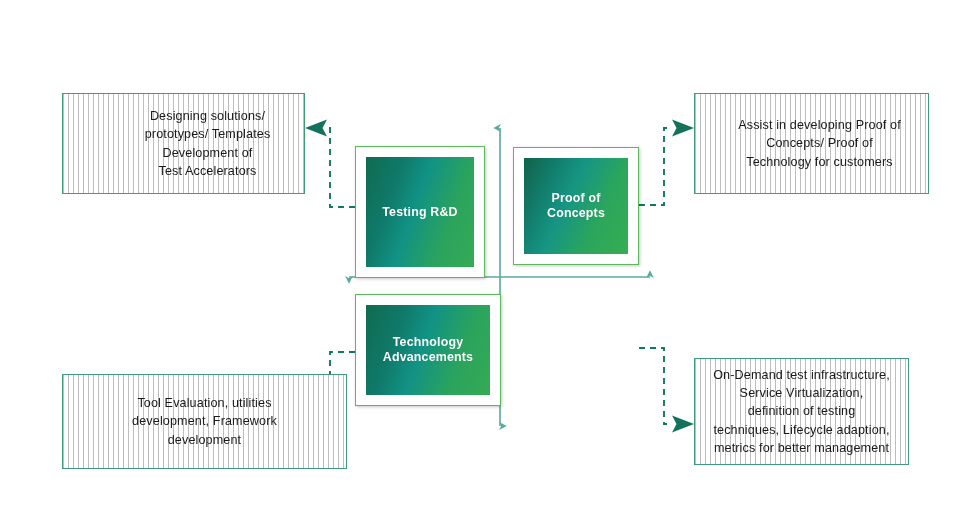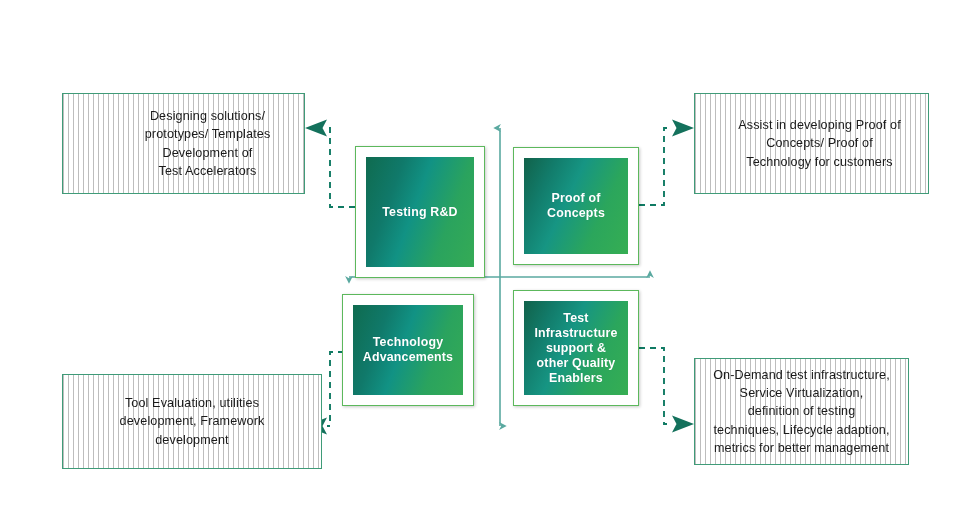--- a/index.html
+++ b/index.html
@@ -41,21 +41,21 @@
     font-size: 12.6px;
     line-height: 18.2px;
     color: #1a1a1a;
     text-align: center;
     white-space: pre-line;
     letter-spacing: 0.01em;
   }
 
   #desc-tl { left: 62px;  top: 93px;  width: 243px; height: 101px; padding-left: 48px; }
   #desc-tr { left: 694px; top: 93px;  width: 235px; height: 101px; padding-left: 16px; }
-  #desc-bl { left: 62px;  top: 374px; width: 260px; height: 95px; }
+  #desc-bl { left: 62px;  top: 374px; width: 285px; height: 95px; }
   #desc-br { left: 694px; top: 358px; width: 215px; height: 107px; }
   #desc-br { width: 215px; }
 
   
   .quad-frame {
     position: absolute;
     box-sizing: border-box;
     border: 1px solid #5cb85c;
     background: #ffffff;
     box-shadow: 1px 1px 3px rgba(0,0,0,0.22);
@@ -91,21 +91,21 @@
     font-weight: bold;
     color: #ffffff;
     text-align: center;
     white-space: pre-line;
     letter-spacing: 0.015em;
     text-shadow: 0 0 1px rgba(0,0,0,0.12);
   }
 
   #quad-tl { left: 355px; top: 146px; width: 130px; height: 132px; }
   #quad-tr { left: 513px; top: 147px; width: 126px; height: 118px; }
-  #quad-bl { left: 342px; top: 294px; width: 132px; height: 112px; }
+  #quad-bl { left: 355px; top: 294px; width: 146px; height: 112px; }
   #quad-br { left: 513px; top: 290px; width: 126px; height: 116px; }
 
   
   #overlay {
     position: absolute;
     left: 0; top: 0;
     width: 980px; height: 531px;
     pointer-events: none;
   }
 </style>
@@ -199,22 +199,14 @@
     </div>
   </div>
 
   <div class="quad-frame" id="quad-bl">
     <div class="quad-inner">
       <div class="quad-label">Technology
 Advancements</div>
     </div>
   </div>
 
-  <div class="quad-frame" id="quad-br">
-    <div class="quad-inner variant-b">
-      <div class="quad-label">Test Infrastructure
-support &amp;
-other Quality
-Enablers</div>
-    </div>
-  </div>
 
 </div>
 
 </body></html>

